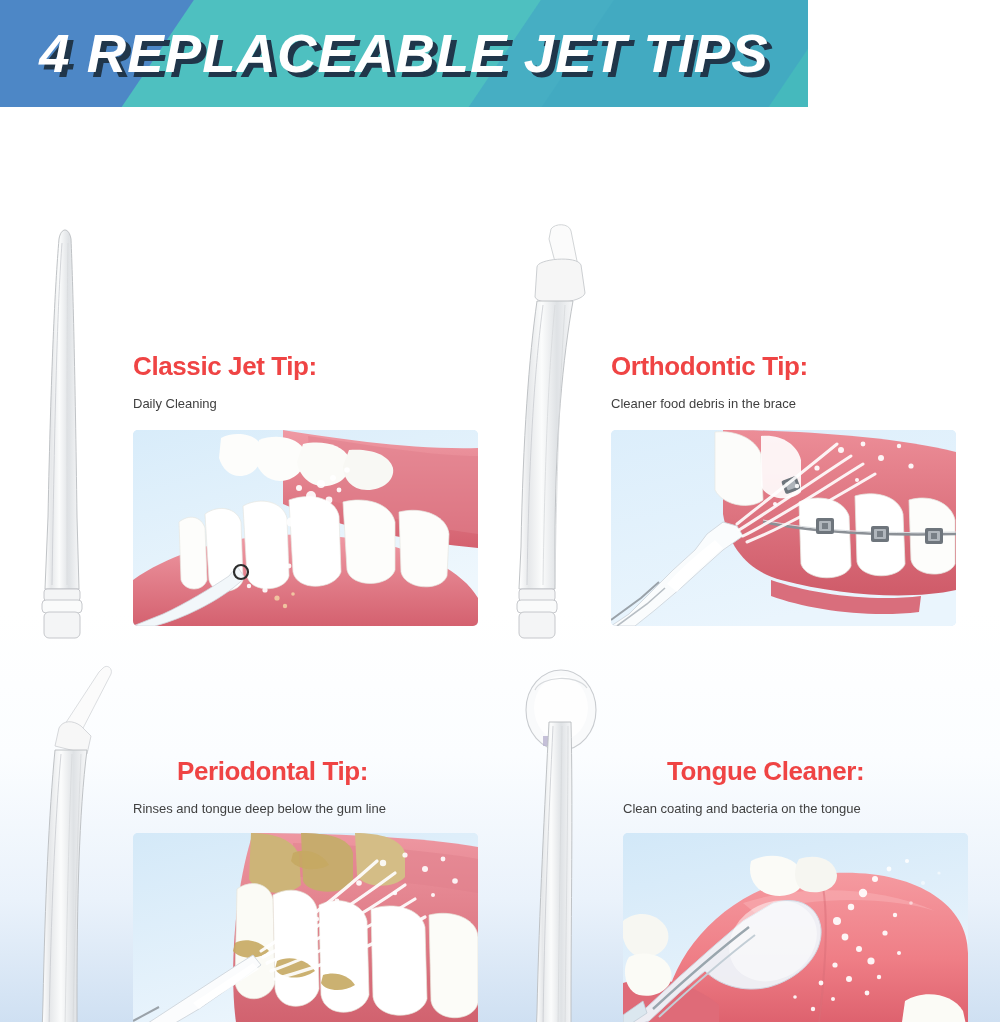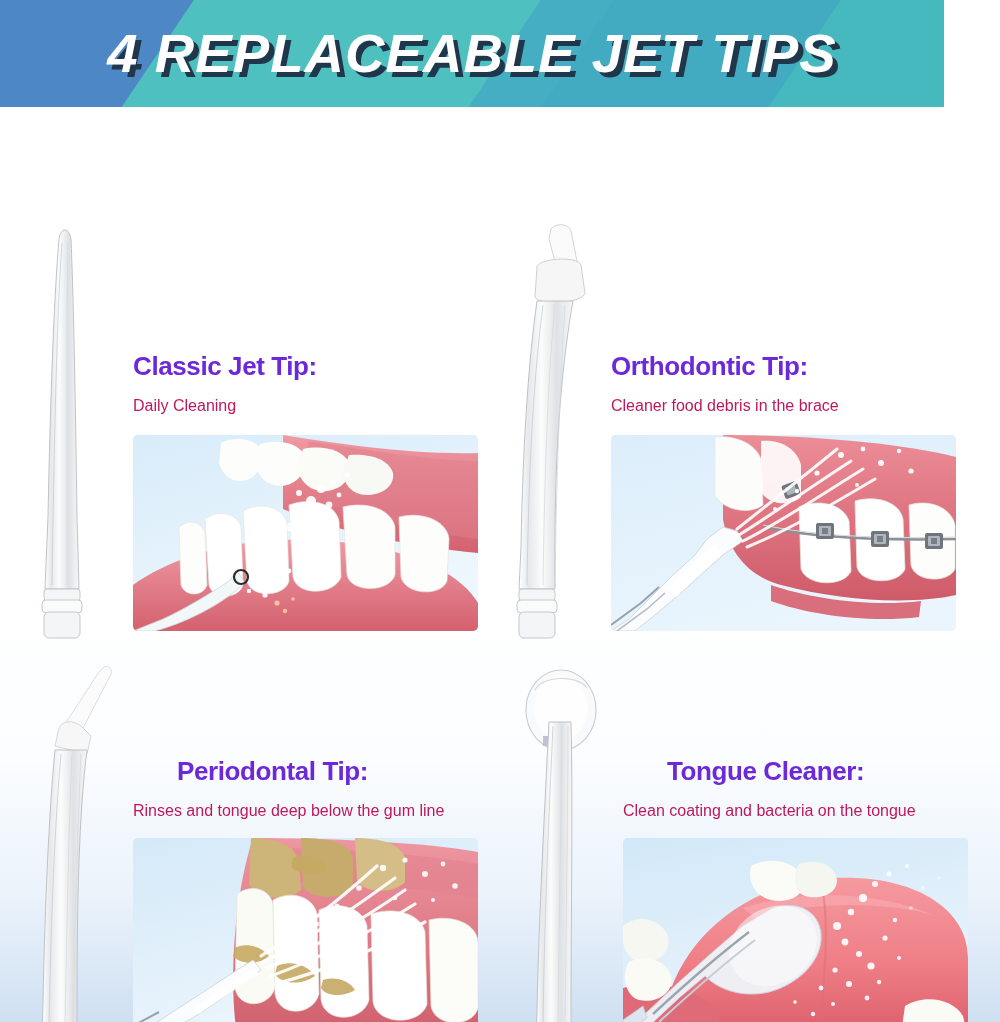--- a/index.html
+++ b/index.html
@@ -7,21 +7,21 @@
   body {
     font-family:"Liberation Sans", sans-serif;
     background:linear-gradient(to bottom,#ffffff 0%,#ffffff 60%,#fbfdff 74%,#eaf2fb 88%,#cfe0f2 100%);
     overflow:hidden;
     position:relative;
   }
 
   
   .banner{
     position:relative;
-    width:944px; height:107px;
+    width:808px; height:107px;
     background:#45b9bd;
     overflow:hidden;
   }
   .banner .band-blue-left{
     position:absolute; left:-120px; top:-60px;
     width:330px; height:190px;
     background:#4d87c6;
     transform:skewX(-34deg);
   }
   .banner .band-blue-right{
@@ -77,29 +77,29 @@
 
   
   .content{
     position:absolute;
     left:118px; top:0;
     width:355px;
   }
   .tip-title{
     font-size:26px;
     font-weight:bold;
-    color:#6d28d9;
+    color:#ef4444;
     letter-spacing:-0.4px;
     line-height:1.15;
     margin-top:135px;
   }
   .cell.c2 .tip-title, .cell.c3 .tip-title{ margin-top:95px;margin-left:44px; }
   .tip-desc{
-    font-size:16px;
-    color:#be185d;
+    font-size:13px;
+    color:#404040;
     line-height:1.62;
     margin-top:11px;
     max-width:340px;
   }
   .photo{
     margin-top:16px;
     width:345px; height:196px;
     border-radius:5px;
     overflow:hidden;
     position:relative;

